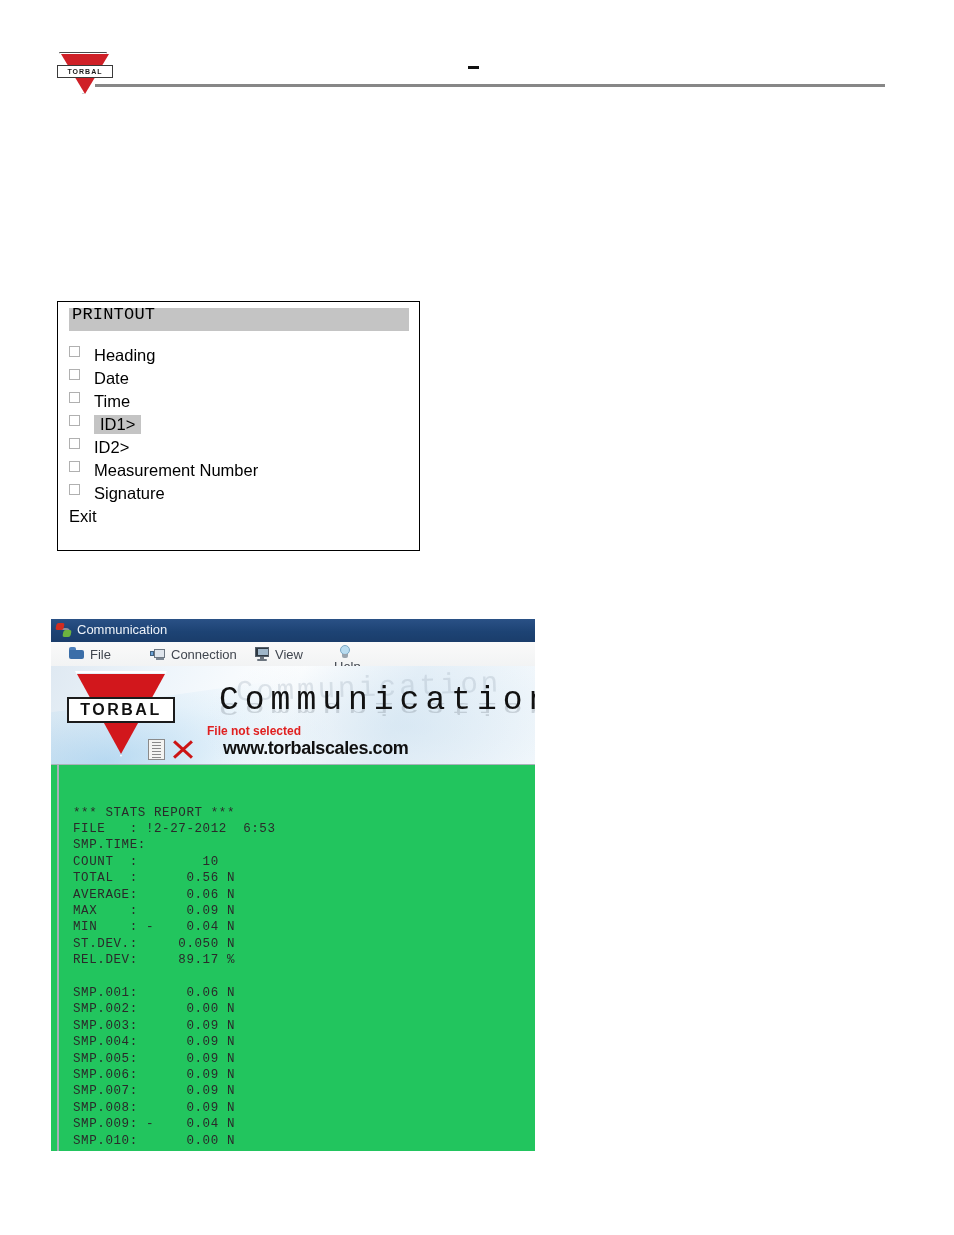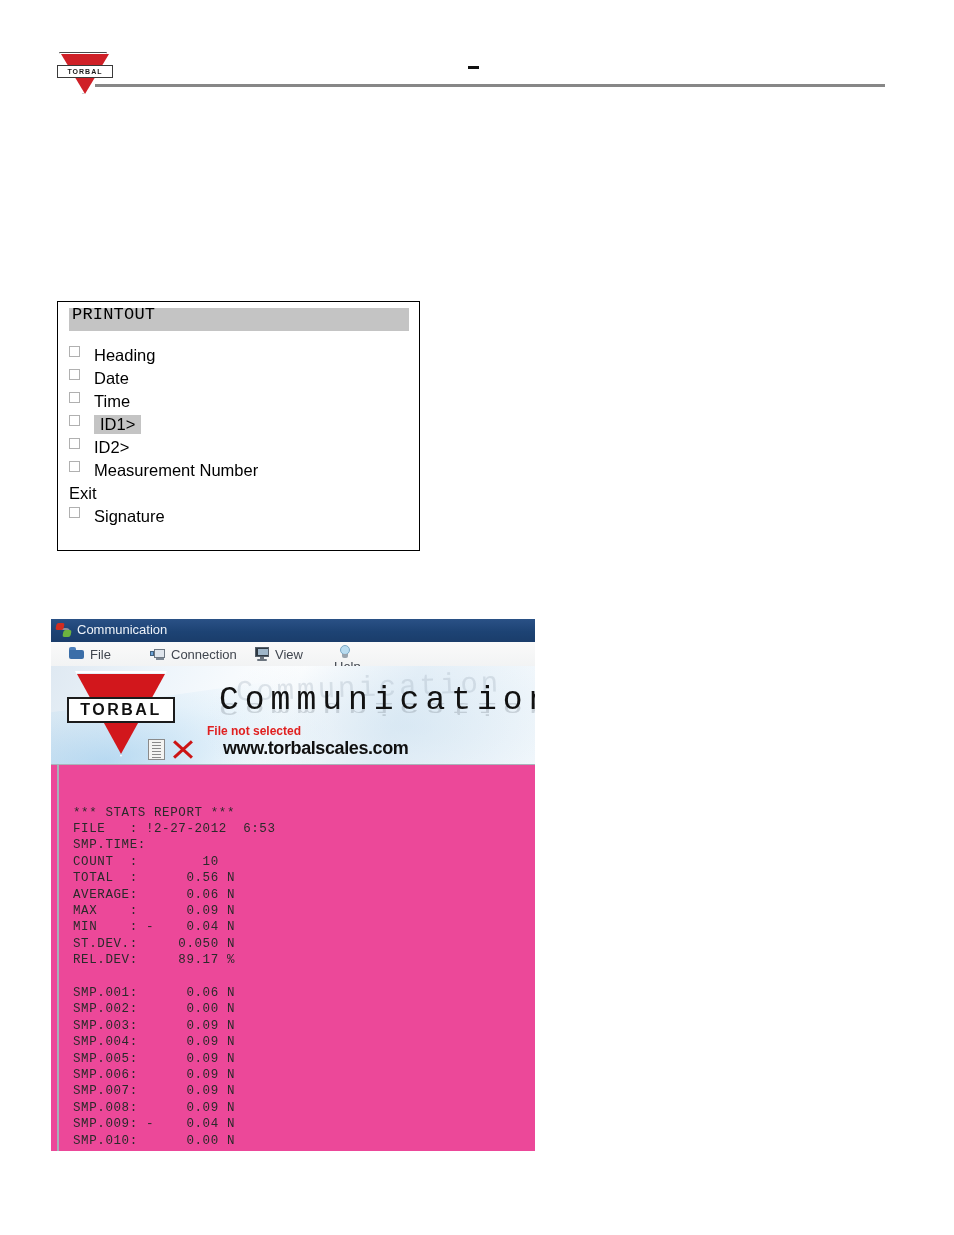--- a/index.html
+++ b/index.html
@@ -403,21 +403,21 @@
     background: #cc1414;
   }
   #banner-x-icon span:nth-child(1) { transform: rotate(42deg); }
   #banner-x-icon span:nth-child(2) { transform: rotate(-42deg); }
 
   
   #comm-report {
     position: absolute;
     left: 0; top: 146px;
     width: 484px; height: 386px;
-    background: #ec4899;
+    background: #22c55e;
   }
   #report-frame {
     position: absolute;
     left: 6px; top: 0px;
     width: 478px; height: 386px;
     border-left: 2px solid #a7b0b9;
     box-sizing: border-box;
   }
   #report-text {
     position: absolute;
@@ -472,27 +472,27 @@
       <span class="po-check"></span>
       <span class="po-label">ID2&gt;</span>
     </div>
 
 
     <div class="po-row">
       <span class="po-check"></span>
       <span class="po-label">Measurement Number</span>
     </div>
 
+    <div class="po-row">
+      <span class="po-check"></span>
+      <span class="po-label">Signature</span>
+    </div>
+
     <div class="po-row no-check">
       <span class="po-label">Exit</span>
-    </div>
-
-    <div class="po-row">
-      <span class="po-check"></span>
-      <span class="po-label">Signature</span>
     </div>
 
   </div>
 </div>
 
 <div id="comm-window">
 
   <div id="comm-titlebar">
     <div id="comm-app-icon">
       <span class="ci-wire"></span>

